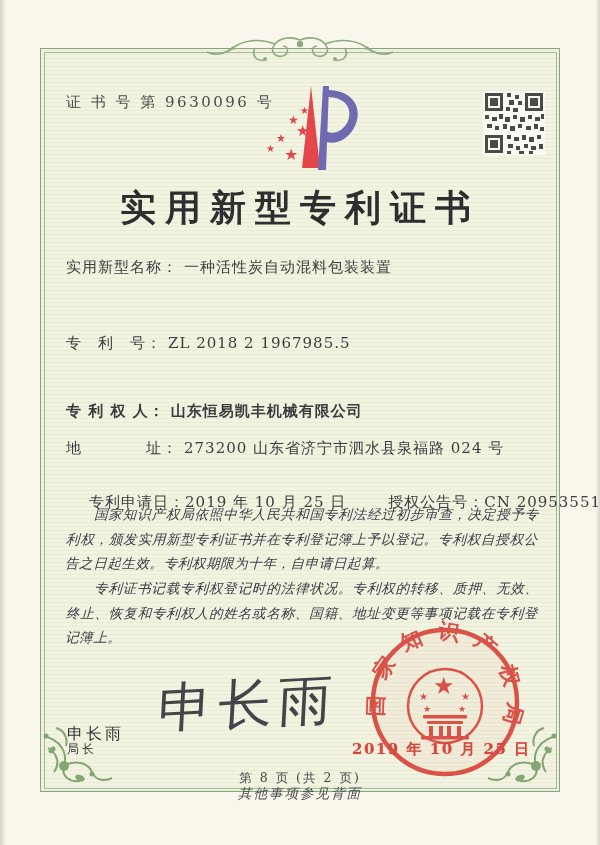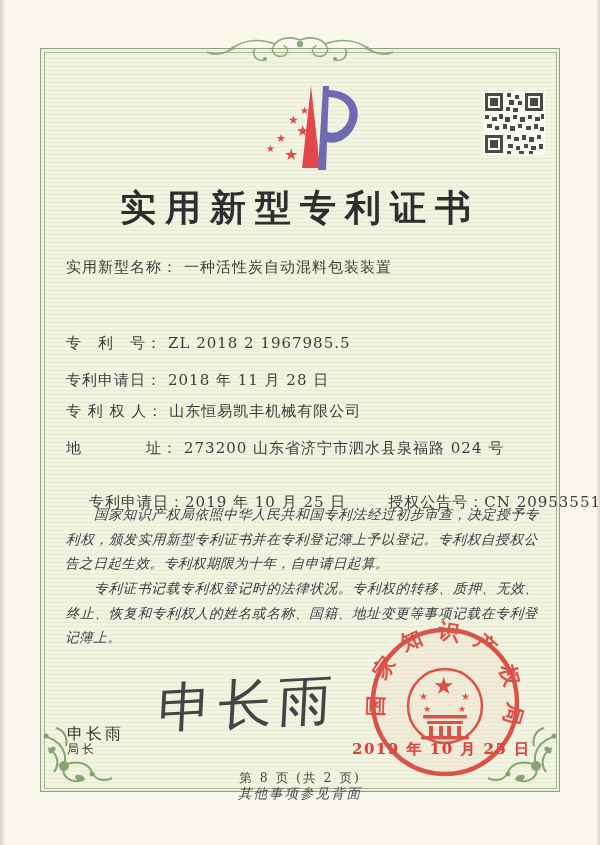--- a/index.html
+++ b/index.html
@@ -137,20 +137,21 @@
       <ellipse cx="46" cy="78" rx="5" ry="3" transform="rotate(20 46 78)"></ellipse>
       <ellipse cx="18" cy="50" rx="4" ry="2.5" transform="rotate(-40 18 50)"></ellipse>
       <circle cx="58" cy="74" r="2.5"></circle>
       <circle cx="12" cy="36" r="2.5"></circle>
     </g>
   </svg>
 </div>
 
 <div class="content">
 
+  <div class="cert-no">证 书 号 第 9630096 号</div>
 
   <div class="logo">
     <svg width="120" height="92" viewBox="0 0 120 92">
       <polygon points="63,6 72,88 54,88" fill="#e2474b"></polygon>
       <polygon points="75,6 81,6 78,90 70,90" fill="#706bb0"></polygon>
       <path d="M80,10 C106,10 116,30 106,48 C98,62 84,66 74,60 L76,50 C84,56 95,52 100,41 C105,28 97,17 79,17 Z" fill="#706bb0"></path>
       <g fill="#e2474b" font-family="'DejaVu Sans',sans-serif">
         <text x="52" y="34" font-size="10">★</text>
         <text x="40" y="44" font-size="12">★</text>
         <text x="48" y="56" font-size="15">★</text>
@@ -210,22 +211,21 @@
         <rect x="36" y="60" width="5" height="3"></rect>
           <rect x="46" y="60" width="4" height="3"></rect>
       </g>
     </svg>
   </div>
 
   <div class="cert-title">实用新型专利证书</div>
 
   <div class="field-row" style="top:258px;"><span class="field-label">实用新型名称</span><span class="field-colon">：</span><span class="field-value">一种活性炭自动混料包装装置</span></div>
   <div class="field-row" style="top:334px;"><span class="field-label">专　利　号</span><span class="field-colon">：</span><span class="field-value">ZL 2018 2 1967985.5</span></div>
-  <div class="field-row" style="top:371px;"><span class="field-label">专利申请日</span><span class="field-colon">：</span><span class="field-value">2018 年 11 月 28 日</span></div>
-  <div class="field-row" style="top:402px;"><span class="field-label">专 利 权 人</span><span class="field-colon">：</span><span class="field-value">山东恒易凯丰机械有限公司</span></div>
+  <div class="field-row" style="top:402px;font-weight:bold;"><span class="field-label">专 利 权 人</span><span class="field-colon">：</span><span class="field-value">山东恒易凯丰机械有限公司</span></div>
   <div class="field-row" style="top:439px;"><span class="field-label">地　　　　址</span><span class="field-colon">：</span><span class="field-value">273200 山东省济宁市泗水县泉福路 024 号</span></div>
 
   <div class="grant-row">
     <span>专利申请日</span><span>：</span><span>2019 年 10 月 25 日</span><span class="grant-no">授权公告号</span><span>：</span><span>CN 209535519 U</span>
   </div>
 
   <div class="body-text">
     <p>国家知识产权局依照中华人民共和国专利法经过初步审查，决定授予专利权，颁发实用新型专利证书并在专利登记簿上予以登记。专利权自授权公告之日起生效。专利权期限为十年，自申请日起算。</p>
     <p>专利证书记载专利权登记时的法律状况。专利权的转移、质押、无效、终止、恢复和专利权人的姓名或名称、国籍、地址变更等事项记载在专利登记簿上。</p>
   </div>

